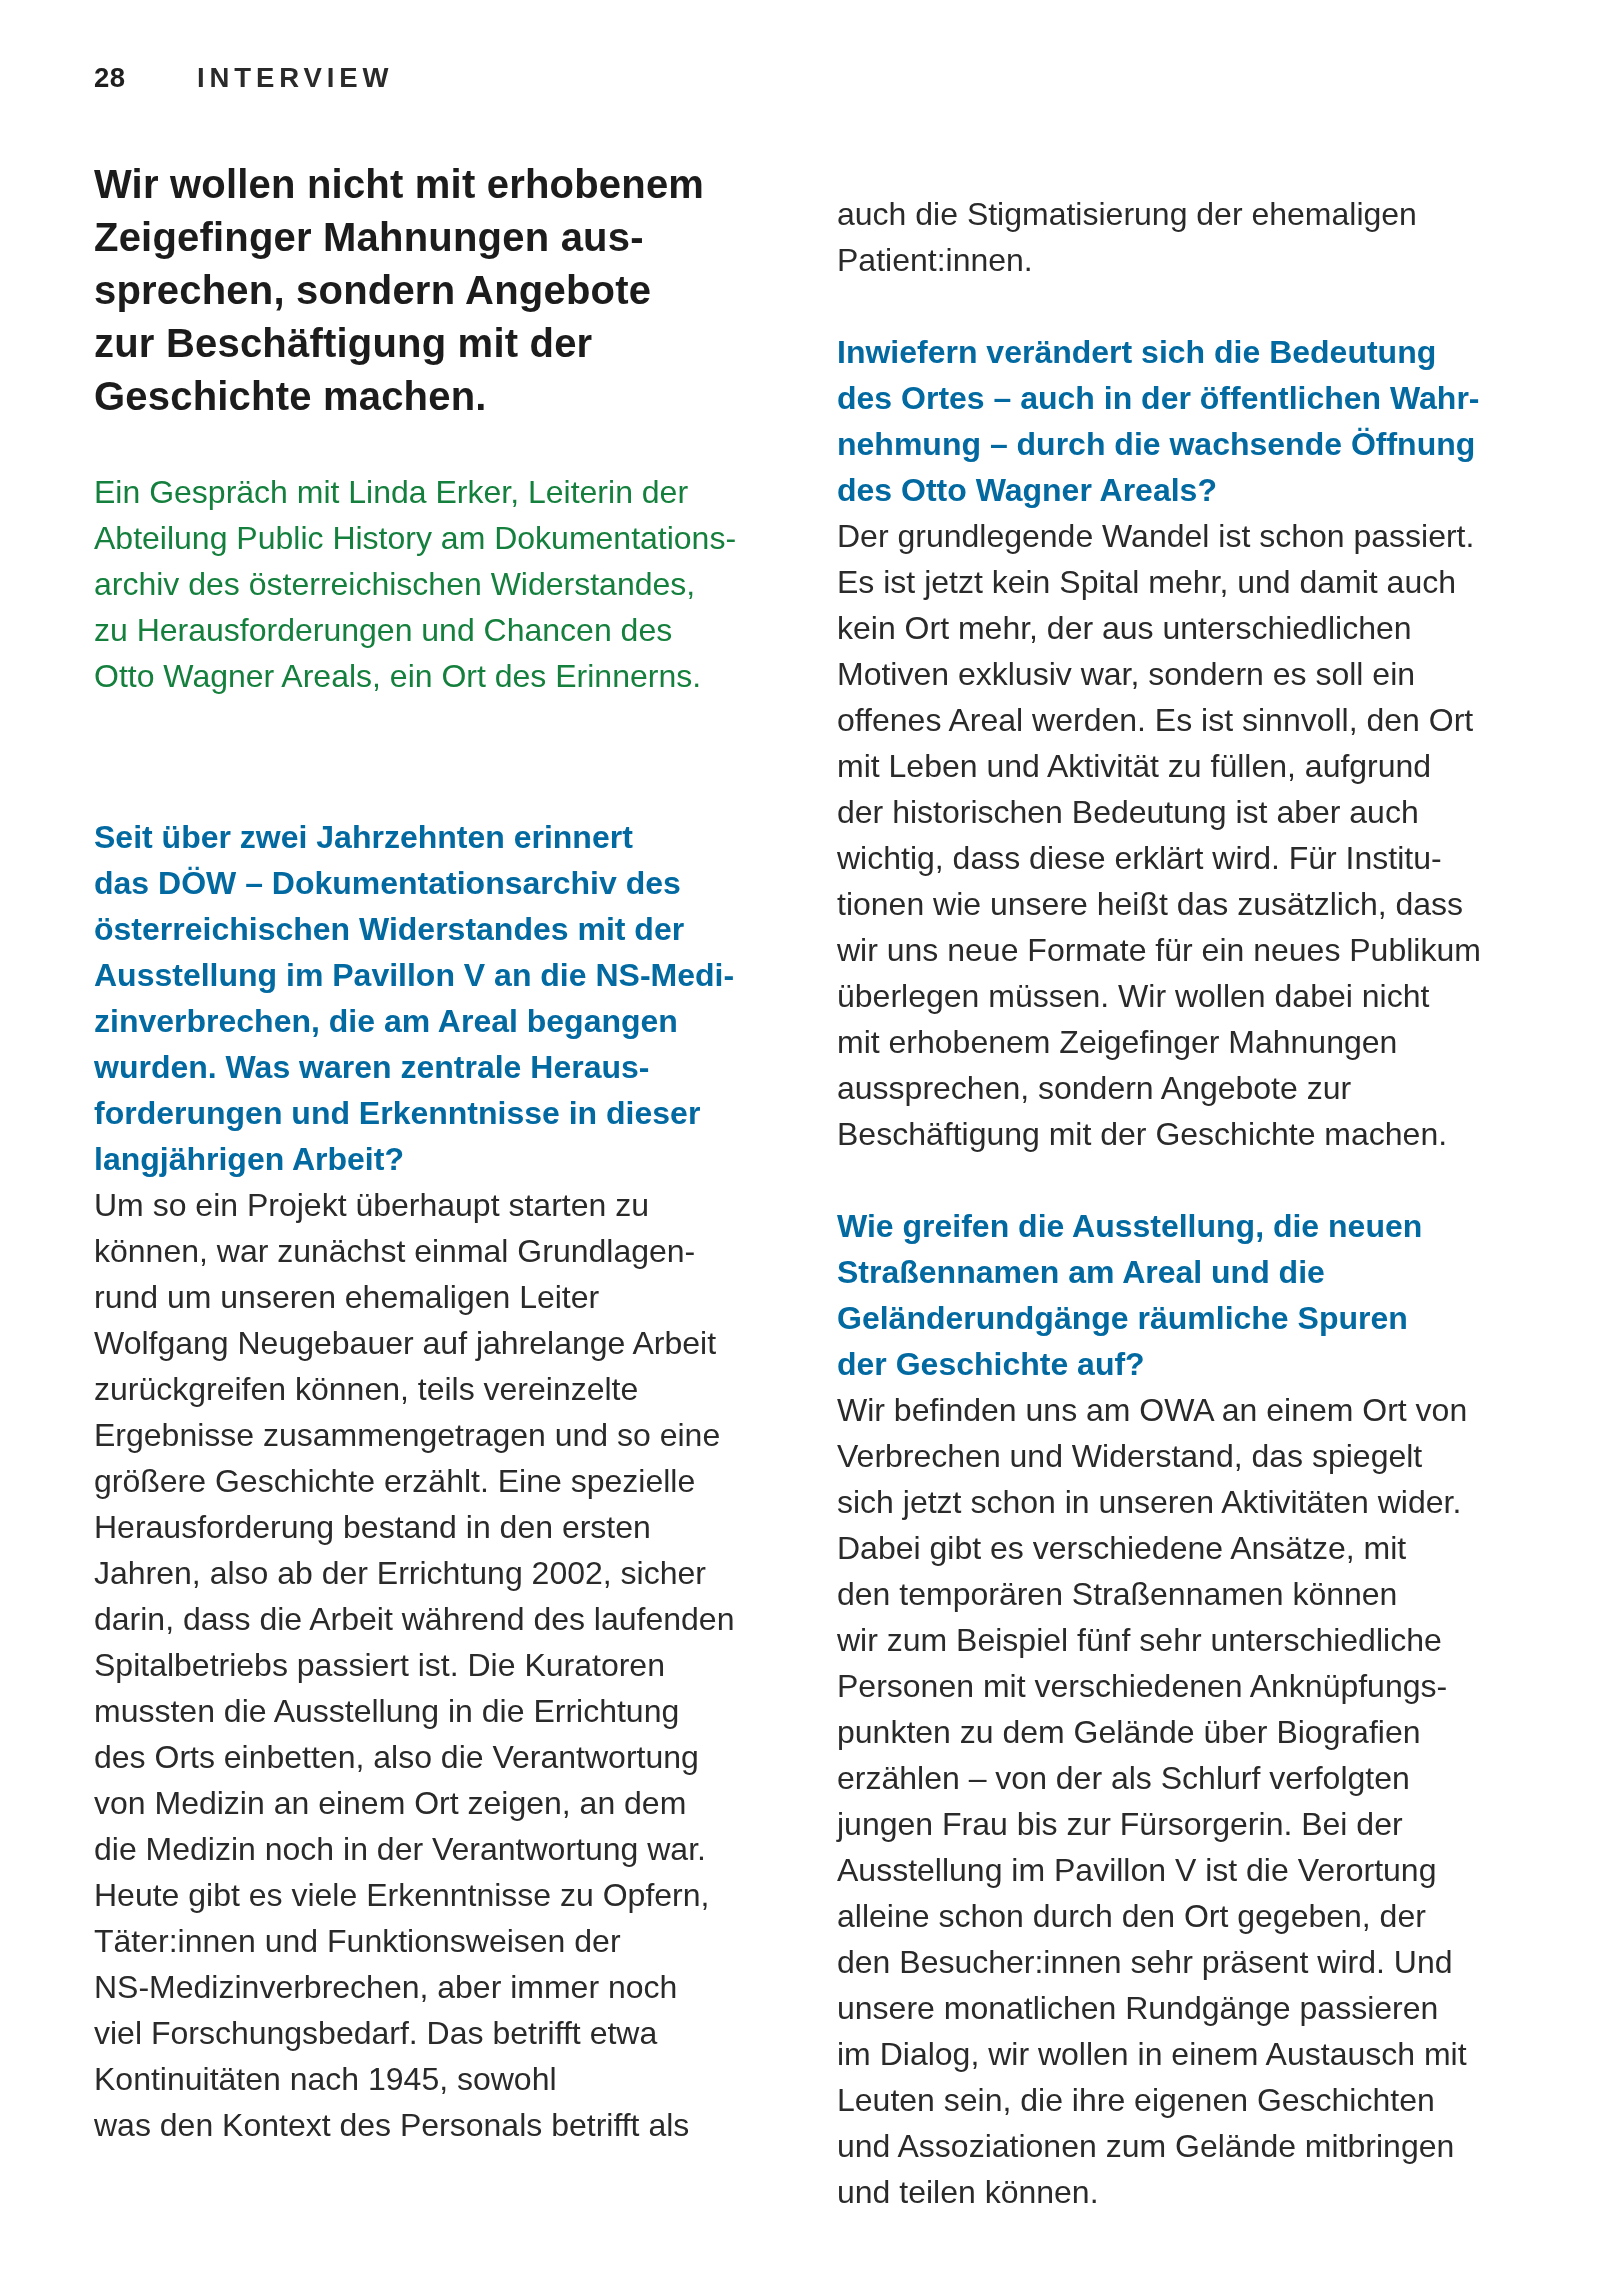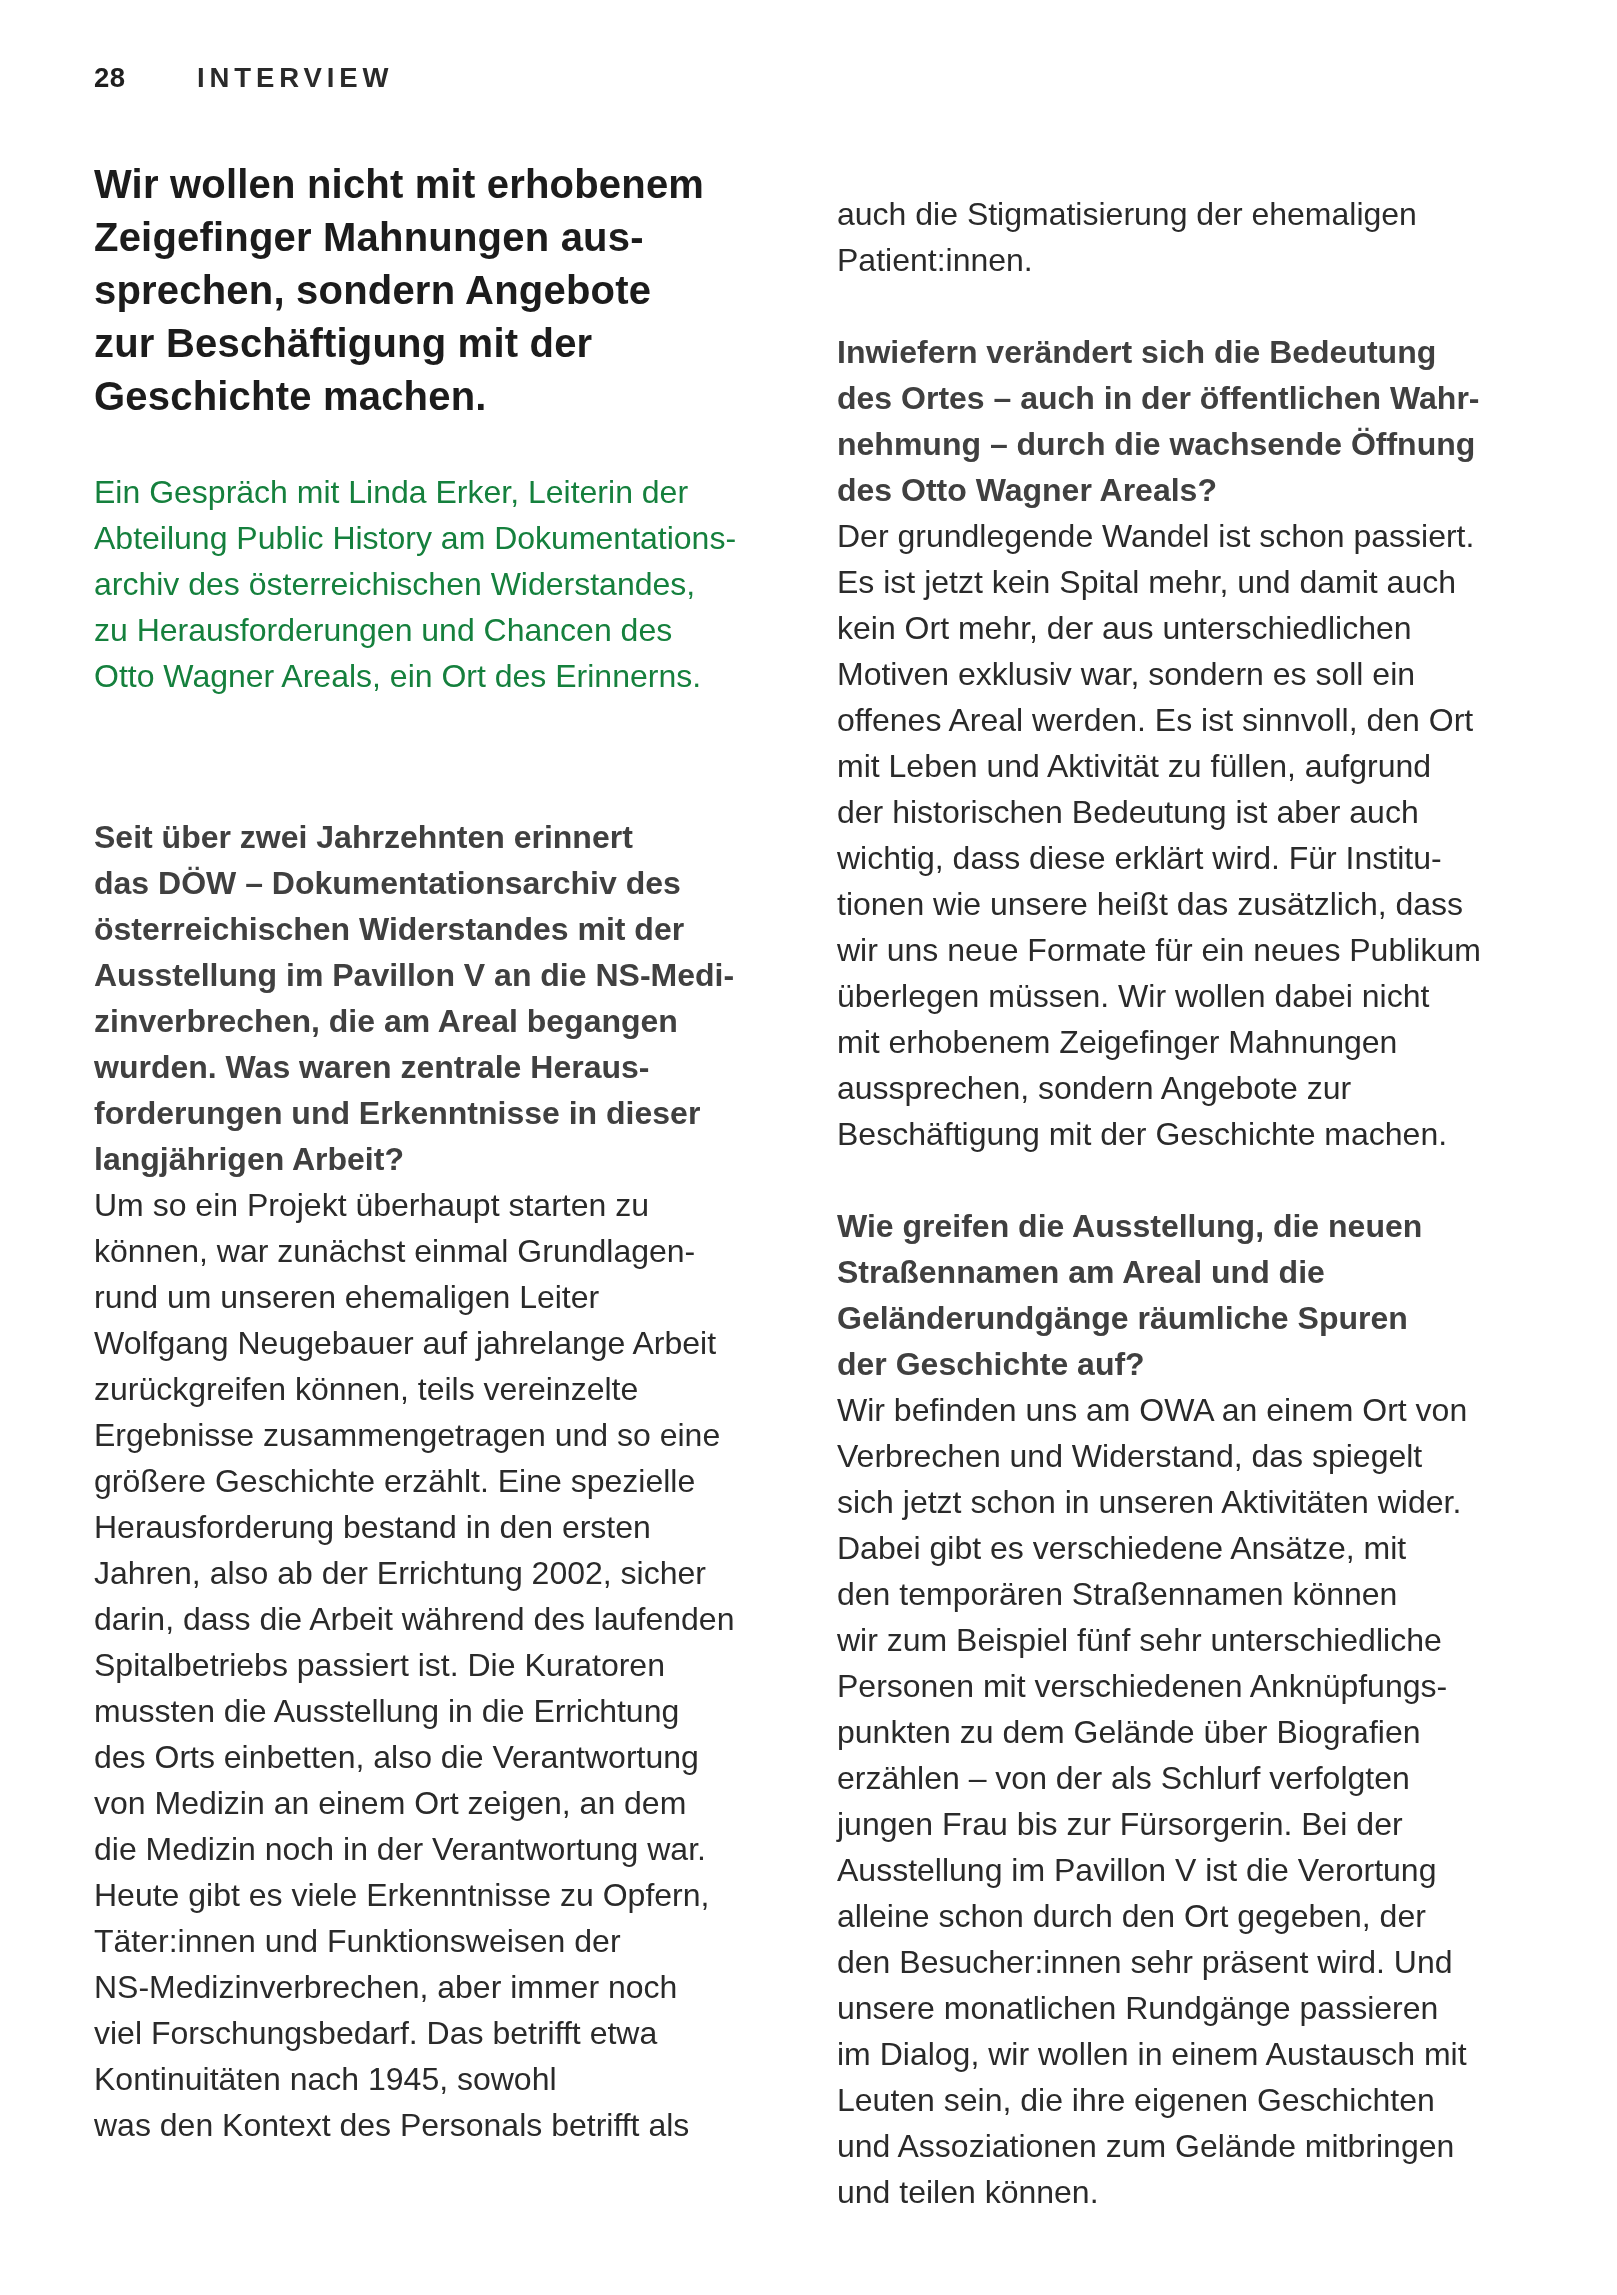--- a/index.html
+++ b/index.html
@@ -58,21 +58,21 @@
       margin-top: 46px;
       font-size: 32px;
       line-height: 46px;
       color: #15803d;
     }
     .q-block { margin: 0; }
     .question {
       font-size: 32px;
       line-height: 46px;
       font-weight: bold;
-      color: #404040;
+      color: #0369a1;
       margin: 0;
     }
     .answer {
       font-size: 32px;
       line-height: 46px;
       color: #2a2a2a;
       margin: 0;
     }
     .gap-1 { height: 46px; }
     .gap-left-q { height: 115px; }

